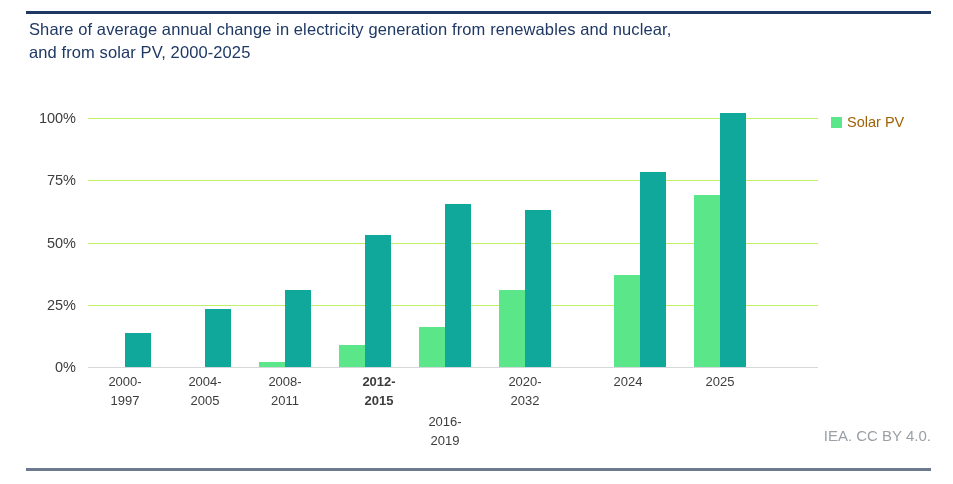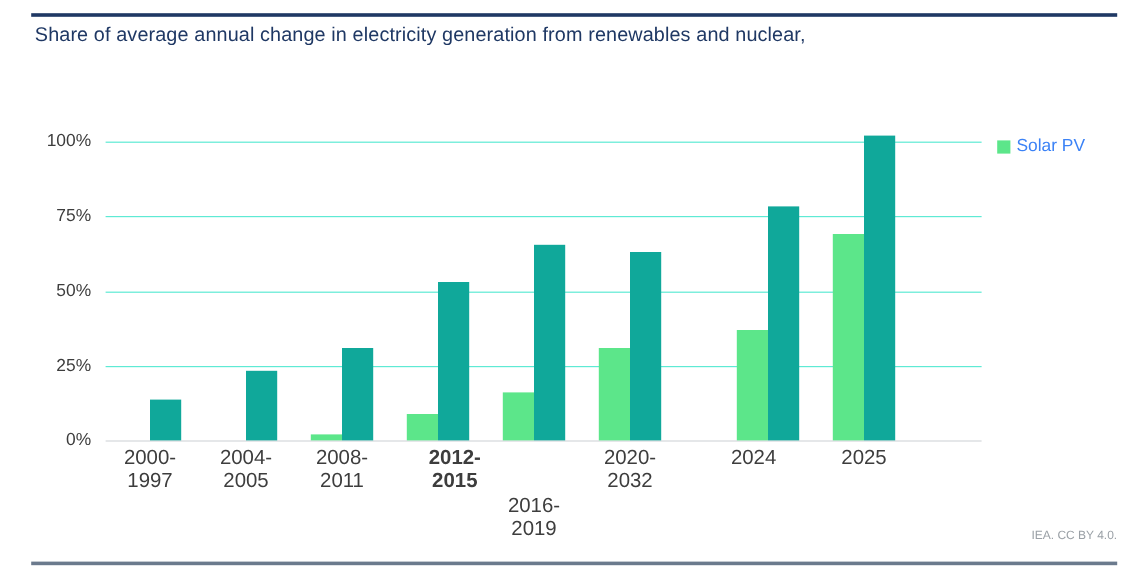--- a/index.html
+++ b/index.html
@@ -54,21 +54,21 @@
     left: 88px;
     top: 118px;
     width: 730px;
     height: 249px;   
   }
   .gridline {
     position: absolute;
     left: 0;
     width: 730px;
     height: 1px;
-    background: #5eead4;
+    background: #bef264;
   }
   .gridline.axis-zero {
     background: #d4d8db;
   }
 
   
   .ytick {
     position: absolute;
     right: 100%;
     margin-right: 12px;
@@ -105,21 +105,21 @@
     left: 88px;
     top: 372px;
     width: 730px;
     height: 50px;
   }
   .xlabel {
     position: absolute;
     top: 0;
     text-align: center;
     color: #3d3d3d;
-    font-size: 17px;
+    font-size: 13px;
     line-height: 19px;
     white-space: nowrap;
     transform: translateX(-50%);
   }
 
   
   .legend {
     position: absolute;
     left: 831px;
     top: 113px;
@@ -131,45 +131,45 @@
     margin-bottom: 22px;
   }
   .legend-swatch {
     width: 11px;
     height: 11px;
     margin-top: 4px;
     margin-right: 5px;
     flex: 0 0 auto;
   }
   .legend-label {
-    color: #3b82f6;
+    color: #a16207;
     font-size: 14.5px;
     line-height: 18px;
   }
 
   
   .credit {
     position: absolute;
     right: 22px;
     top: 427px;
     color: #9aa0a6;
-    font-size: 10px;
-    white-space: nowrap;
-    margin-top: 14px;
+    font-size: 15px;
+    white-space: nowrap;
   }
 </style>
 </head>
 <body>
 
 <div class="figure">
 
   <div class="top-rule"></div>
 
   <div class="title-block">
     <div class="title-line">Share of average annual change in electricity generation from renewables and nuclear,</div>
+    <div class="title-line">and from solar PV, 2000-2025</div>
   </div>
 
   <div class="plot">
     <div id="gridlines">
         <div class="gridline axis-zero" style="top: 249px;">
           <span class="ytick">0%</span>
         </div>
         <div class="gridline" style="top: 186.75px;">
           <span class="ytick">25%</span>
         </div>

